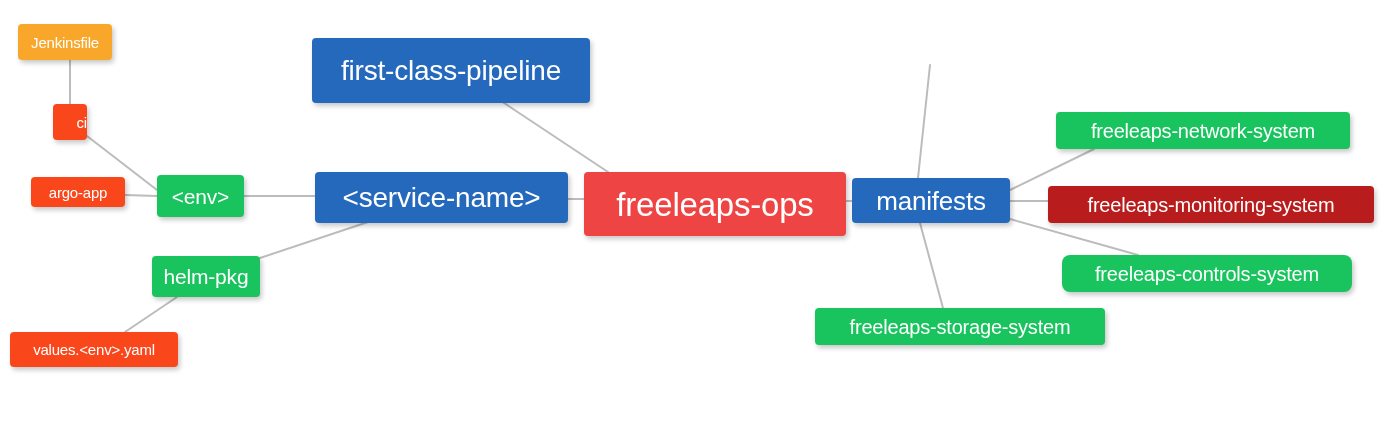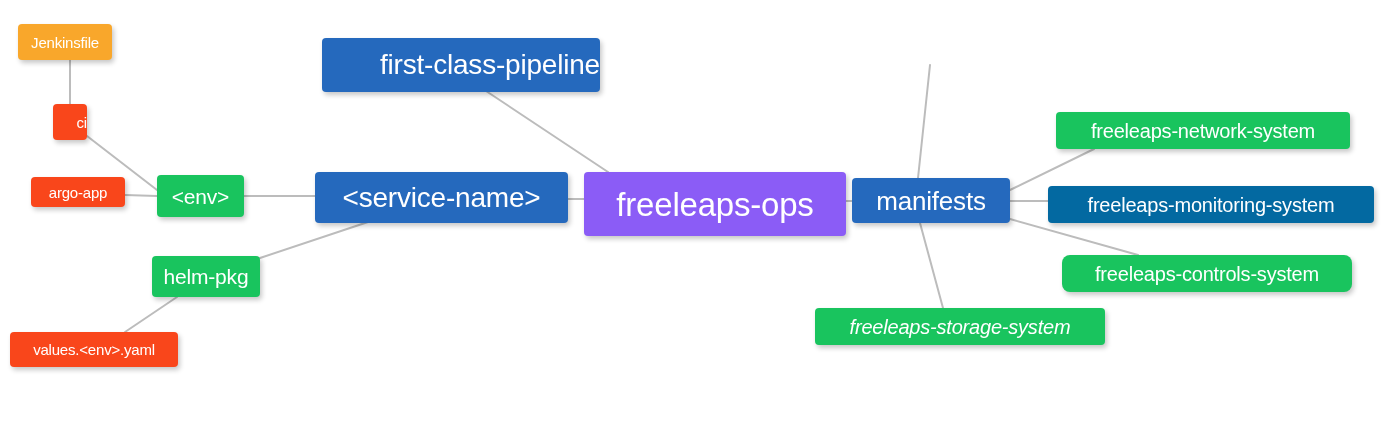--- a/index.html
+++ b/index.html
@@ -77,37 +77,37 @@
     </div>
     <div class="node" style="left: 157px; top: 175px; width: 87px; height: 42px; background: rgb(25, 196, 94); font-size: 21px;">
       <span class="node-label">&lt;env&gt;</span>
     </div>
     <div class="node" style="left: 10px; top: 332px; width: 168px; height: 35px; background: rgb(249, 70, 27); font-size: 15px;">
       <span class="node-label">values.&lt;env&gt;.yaml</span>
     </div>
     <div class="node" style="left: 152px; top: 256px; width: 108px; height: 41px; background: rgb(25, 196, 94); font-size: 21px;">
       <span class="node-label">helm-pkg</span>
     </div>
-    <div class="node" style="left: 322px; top: 38px; width: 278px; height: 54px; background: rgb(37, 105, 189); font-size: 28px; justify-content: flex-end;">
+    <div class="node" style="left: 312px; top: 38px; width: 278px; height: 65px; background: rgb(37, 105, 189); font-size: 28px;">
       <span class="node-label">first-class-pipeline</span>
     </div>
     <div class="node" style="left: 315px; top: 172px; width: 253px; height: 51px; background: rgb(37, 105, 189); font-size: 28px;">
       <span class="node-label">&lt;service-name&gt;</span>
     </div>
-    <div class="node" style="left: 584px; top: 172px; width: 262px; height: 64px; background: #8b5cf6; font-size: 33px; text-align: right;">
+    <div class="node" style="left: 584px; top: 172px; width: 262px; height: 64px; background: #ef4444; font-size: 33px; text-align: right;">
       <span class="node-label">freeleaps-ops</span>
     </div>
     <div class="node" style="left: 852px; top: 178px; width: 158px; height: 45px; background: rgb(37, 105, 189); font-size: 26px;">
       <span class="node-label">manifests</span>
     </div>
     <div class="node" style="left: 1056px; top: 112px; width: 294px; height: 37px; background: rgb(25, 196, 94); font-size: 20px;">
       <span class="node-label">freeleaps-network-system</span>
     </div>
-    <div class="node" style="left: 1048px; top: 186px; width: 326px; height: 37px; background: #0369a1; font-size: 20px;">
+    <div class="node" style="left: 1048px; top: 186px; width: 326px; height: 37px; background: #b91c1c; font-size: 20px;">
       <span class="node-label">freeleaps-monitoring-system</span>
     </div>
     <div class="node" style="left: 1062px; top: 255px; width: 290px; height: 37px; background: rgb(25, 196, 94); font-size: 20px; border-radius: 8px;">
       <span class="node-label">freeleaps-controls-system</span>
     </div>
-    <div class="node" style="left: 815px; top: 308px; width: 290px; height: 37px; background: rgb(25, 196, 94); font-size: 20px; font-style: italic;">
+    <div class="node" style="left: 815px; top: 308px; width: 290px; height: 37px; background: rgb(25, 196, 94); font-size: 20px;">
       <span class="node-label">freeleaps-storage-system</span>
     </div>
   </div>
 
 </body></html>

